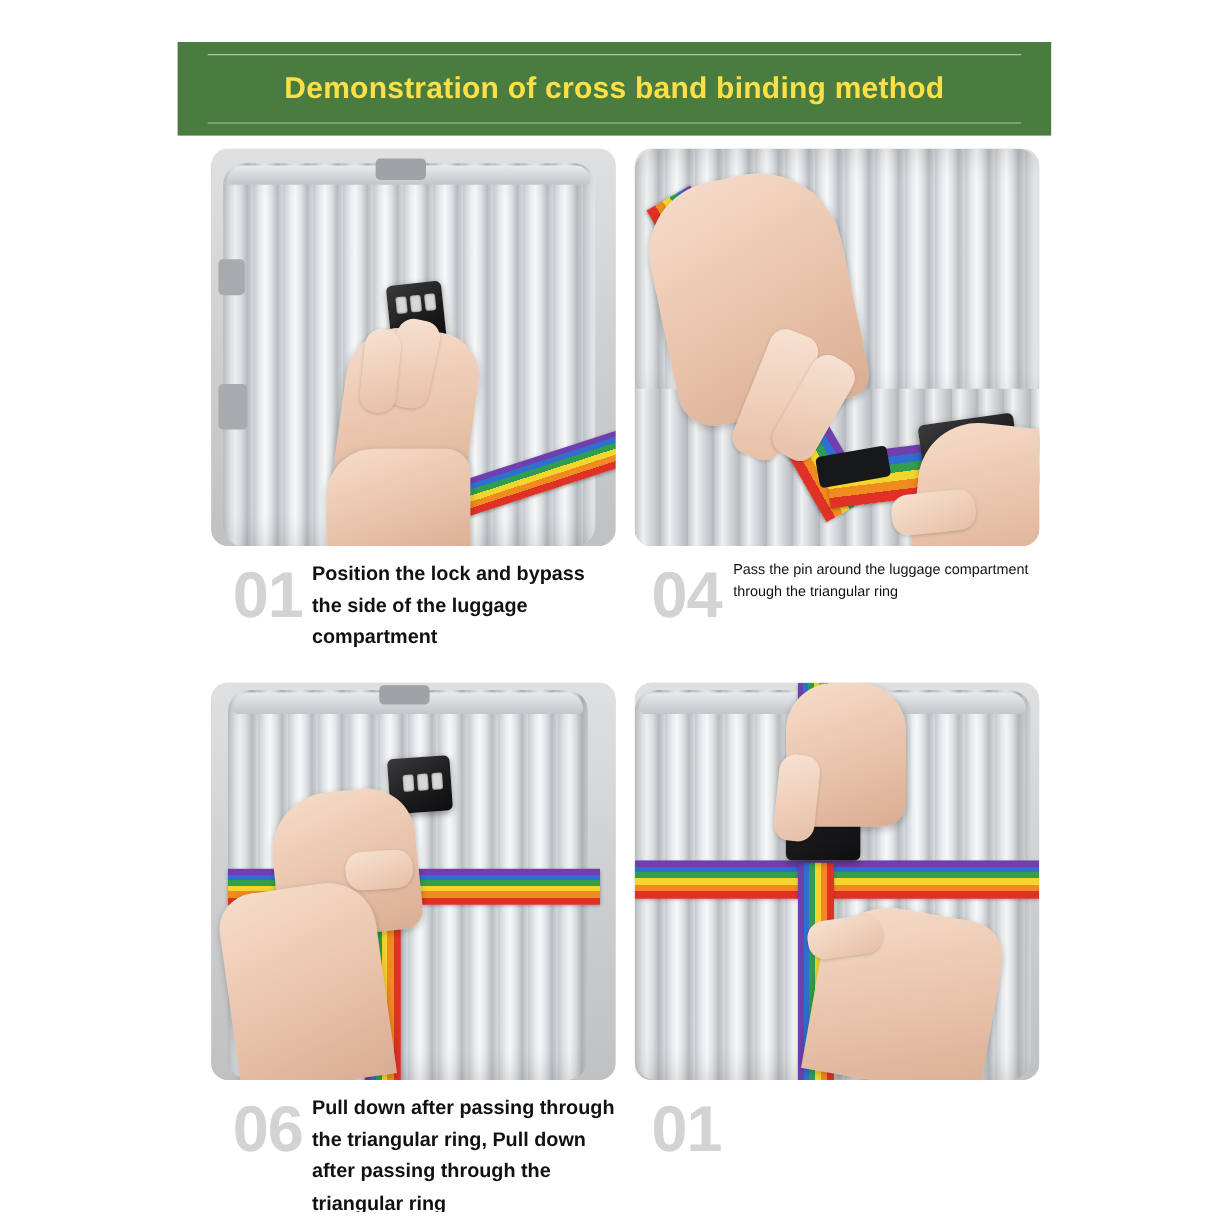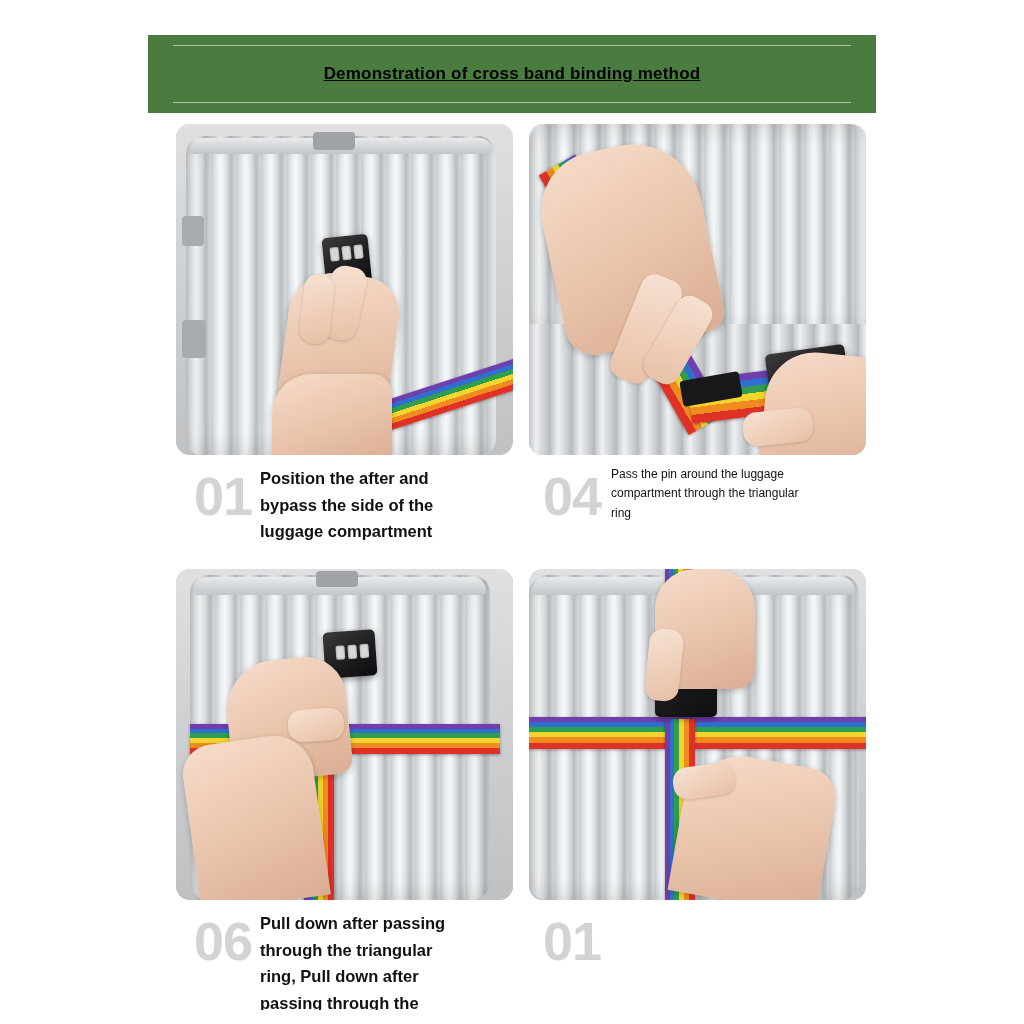--- a/index.html
+++ b/index.html
@@ -30,41 +30,40 @@
   .header-inner {
     width: 678px;
     height: 56px;
     border-top: 1px solid rgba(255,255,255,0.55);
     border-bottom: 1px solid rgba(255,255,255,0.55);
     display: flex;
     align-items: center;
     justify-content: center;
   }
   .header-title {
-    color: #000000;
-    font-size: 17px;
+    color: #fde047;
+    font-size: 25px;
     font-weight: bold;
     letter-spacing: 0.2px;
     white-space: nowrap;
-    text-decoration: underline;
   }
 
   
   .steps-grid {
     position: absolute;
     left: 176px;
     top: 124px;
     width: 690px;
     display: grid;
     grid-template-columns: 337px 337px;
     grid-column-gap: 16px;
     grid-row-gap: 8px;
   }
   .step-cell {
-    width: 277px;
+    width: 337px;
   }
 
   
   .photo {
     position: relative;
     width: 337px;
     height: 331px;
     border-radius: 14px;
     overflow: hidden;
     background: #cfcfcf;
@@ -218,21 +217,21 @@
         <div class="dial" style="left:31px; top:10px; width:9px; height:14px;"></div>
       </div>
 
       <div class="hand" style="left:108px; top:150px; width:110px; height:150px; border-radius:46px 36px 20px 30px; transform:rotate(8deg);"></div>
       <div class="finger" style="left:150px; top:142px; width:36px; height:74px; transform:rotate(12deg);"></div>
       <div class="finger" style="left:126px; top:150px; width:30px; height:70px; transform:rotate(6deg);"></div>
       <div class="hand" style="left:96px; top:250px; width:120px; height:90px; border-radius:40px 20px 0 0;"></div>
     </div>
     <div class="caption-row">
       <div class="step-num">01</div>
-      <div class="caption-text">Position the after and bypass the side of the luggage compartment</div>
+      <div class="caption-text">Position the lock and bypass the side of the luggage compartment</div>
     </div>
   </div>
 
   <div class="step-cell cell-right">
     <div class="photo">
       <div class="bg-wall"></div>
       <div class="case" style="left:0px; top:0px; width:337px; height:210px;"></div>
       <div style="position:absolute; left:0; top:200px; width:337px; height:131px; background:repeating-linear-gradient(90deg,#c3c7ca 0px,#eef0f2 7px,#d2d6d9 14px,#b4b8bb 22px);"></div>
 
       <div class="strap-d" style="left:28px; top:20px; width:300px; height:42px; transform-origin:left center; transform:rotate(60deg);"></div>

